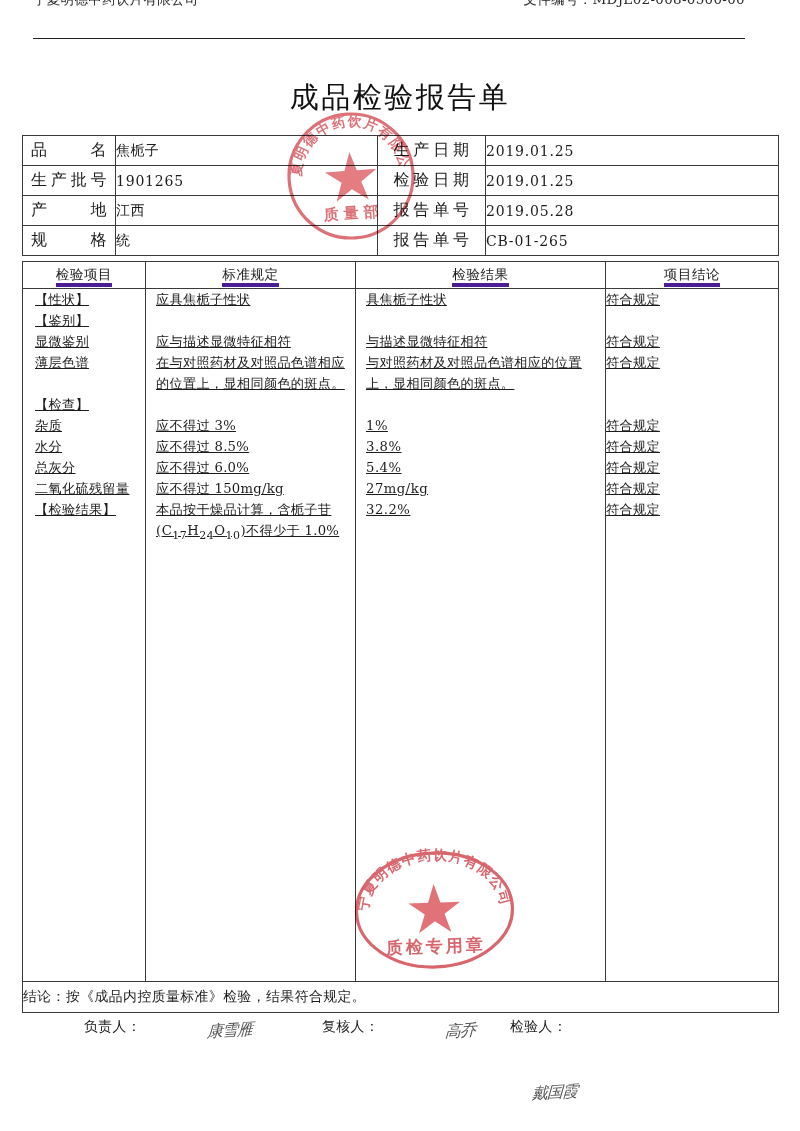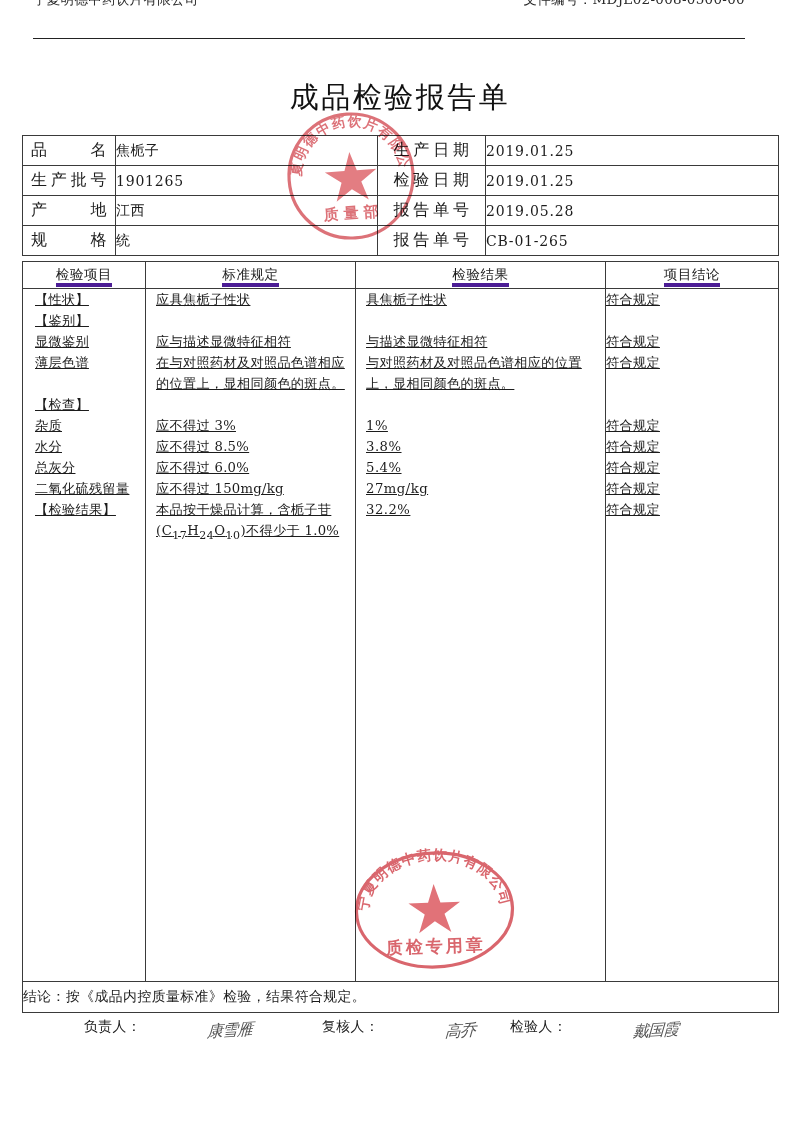--- a/index.html
+++ b/index.html
@@ -190,21 +190,21 @@
     margin-left: 22px;
     transform: rotate(-3.5deg) skewX(-6deg);
     transform-origin: left center;
     letter-spacing: -1px;
     position: relative;
     top: 4px;
     opacity: 0.88;
   }
   #sign-block-0 { left: 62px; }
   #sign-block-1 { left: 300px; }
-  #sign-block-2 { left: 488px; }
+  #sign-block-2 { left: 488px; flex-direction: column; }
 
   
   .stamp {
     position: absolute;
     pointer-events: none;
     mix-blend-mode: multiply;
   }
   .stamp svg { display: block; overflow: visible; }
   .stamp-txt {
     font-family: "DejaVu Sans", "Liberation Sans", sans-serif;

